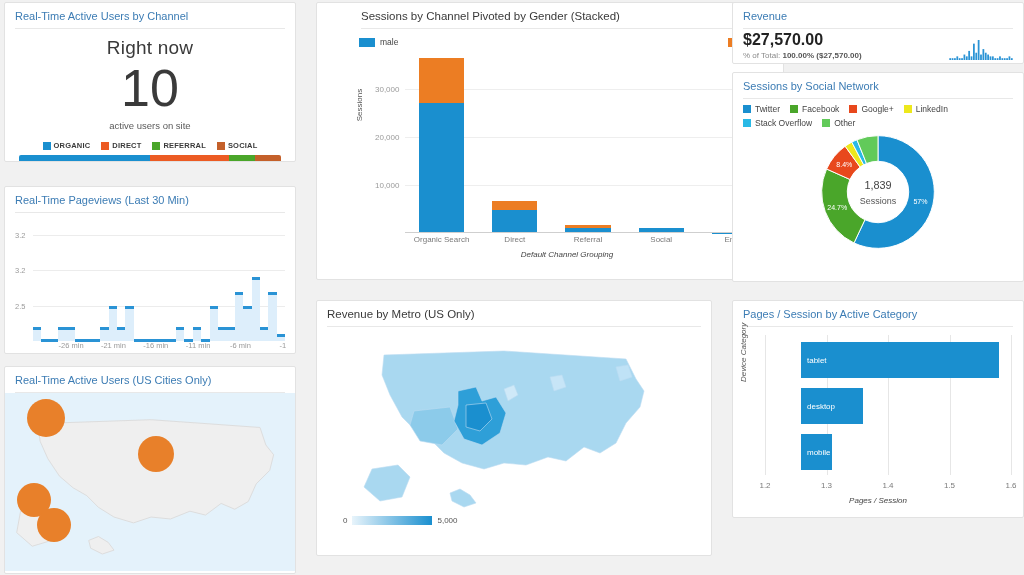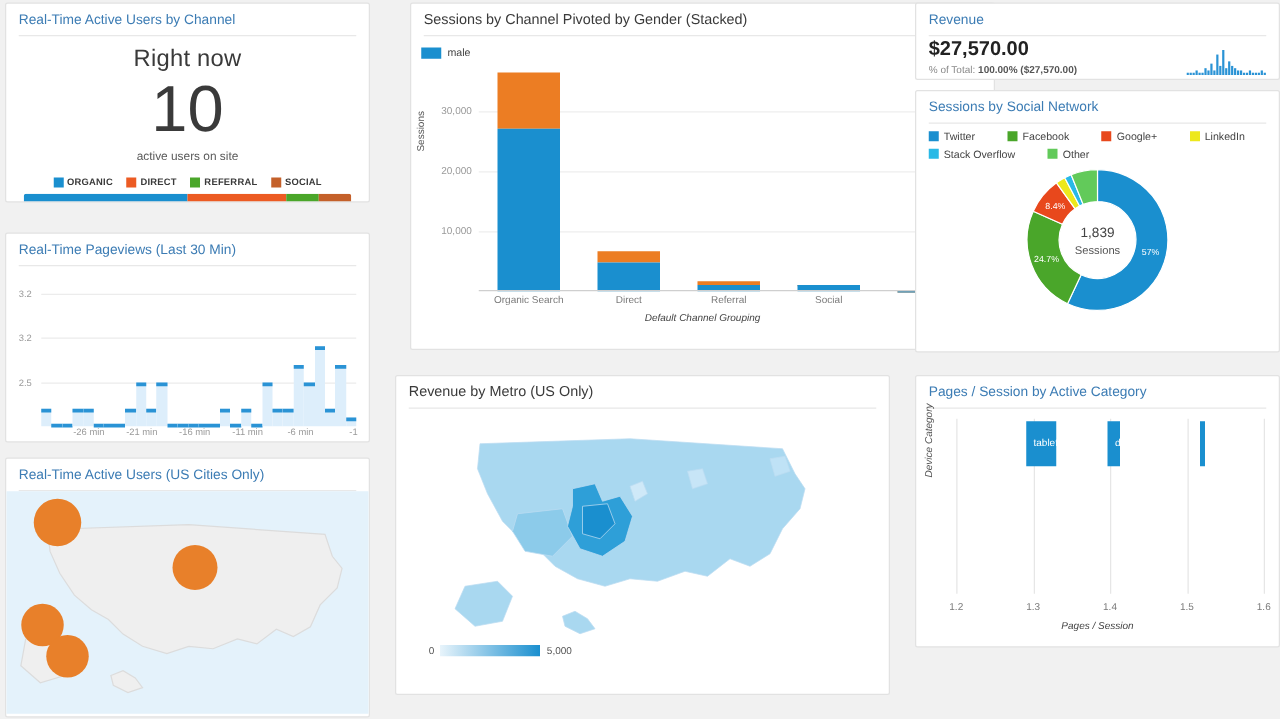--- a/index.html
+++ b/index.html
@@ -53,21 +53,21 @@
   .pv-cap { position: absolute; left: 0; right: 0; height: 3px; background: #2a93d5; }
   .pv-xaxis { position: relative; height: 14px; margin: 0 6px; }
   .pv-xlab { position: absolute; font-size: 7.5px; color: #9a9a9a; transform: translateX(-50%); }
 
   
   #p-rt-cities { left: 4px; top: 366px; width: 292px; height: 208px; }
   .citymap { position: relative; height: 178px; background: #e4f2fb; overflow: hidden; }
   .bubble { position: absolute; border-radius: 50%; background: #e8802a; }
 
   
-  #p-stacked { left: 328px; top: 2px; width: 468px; height: 278px; }
+  #p-stacked { left: 316px; top: 2px; width: 468px; height: 278px; padding-left: 34px; }
   .st-plot { position: relative; height: 200px; margin: 4px 8px 0 8px; }
   .st-ylabel { position: absolute; left: 0px; top: 50%; transform: rotate(-90deg) translateX(50%); transform-origin: left center;
                font-size: 8px; color: #555; white-space: nowrap; }
   .st-grid { position: absolute; left: 46px; right: 4px; height: 1px; background: #eeeeee; }
   .st-ylab { position: absolute; left: 16px; font-size: 8px; color: #9a9a9a; transform: translateY(-50%); }
   .st-bars { position: absolute; left: 46px; right: 4px; top: 8px; bottom: 0; display: flex; align-items: flex-end; }
   .st-col { flex: 1; display: flex; flex-direction: column; justify-content: flex-end; align-items: center; height: 100%; }
   .st-stack { width: 62%; display: flex; flex-direction: column; justify-content: flex-end; height: 100%; }
   .st-f { background: #ec7d23; }
   .st-m { background: #1a8fcf; }
@@ -91,32 +91,32 @@
   #p-revenue { left: 732px; top: 2px; width: 292px; height: 62px; }
   .rev-row { display: flex; align-items: flex-end; padding: 2px 10px 0 10px; }
   .rev-left { flex: 1; }
   .rev-value { font-size: 16px; font-weight: bold; color: #222; }
   .rev-pct { font-size: 8px; color: #8a8a8a; margin-top: 2px; }
   .rev-pct b { color: #555; }
   .spark { width: 64px; height: 22px; }
 
   
   #p-social { left: 732px; top: 72px; width: 292px; height: 210px; }
-  .soc-legend { margin: 5px 10px 0 10px; display: flex; flex-wrap: wrap; gap: 4px 26px; }
+  .soc-legend { margin: 5px 10px 0 10px; display: flex; flex-wrap: wrap; gap: 4px 10px; }
   .soc-legend .li { display: flex; align-items: center; gap: 4px; font-size: 8.5px; color: #444; }
   .donut-wrap { position: relative; height: 132px; }
   .donut { position: absolute; left: 50%; top: 0; transform: translateX(-50%); }
 
   
   #p-device { left: 732px; top: 300px; width: 292px; height: 218px; }
   .dev-plot { position: relative; height: 148px; margin: 6px 10px 0 10px; }
   .dev-ylabel { position: absolute; left: 0; top: 50%; transform: rotate(-90deg) translateX(50%); transform-origin: left center;
                 font-size: 8px; color: #555; font-style: italic; white-space: nowrap; }
   .dev-grid { position: absolute; top: 2px; bottom: 6px; width: 1px; background: #e6e6e6; }
-  .dev-rows { position: absolute; left: 22px; right: 4px; top: 4px; bottom: 6px; display: flex; justify-content: space-around; margin-left: 36px; }
+  .dev-rows { position: absolute; left: 22px; right: 4px; top: 4px; bottom: 6px; display: flex; flex-direction: column; justify-content: space-around; margin-left: 36px; }
   .dev-row { height: 26%; display: flex; align-items: center; }
   .dev-bar { height: 100%; background: #1a8fcf; display: flex; align-items: center; }
   .dev-blab { color: #fff; font-size: 8px; padding-left: 6px; white-space: nowrap; }
   .dev-xaxis { position: relative; height: 14px; margin: 0 10px; }
   .dev-xlab { position: absolute; font-size: 8px; color: #7a7a7a; transform: translateX(-50%); }
   .dev-xtitle { text-align: center; font-size: 8px; color: #444; font-style: italic; margin-top: 1px; }
 </style>
 </head>
 <body>
 

